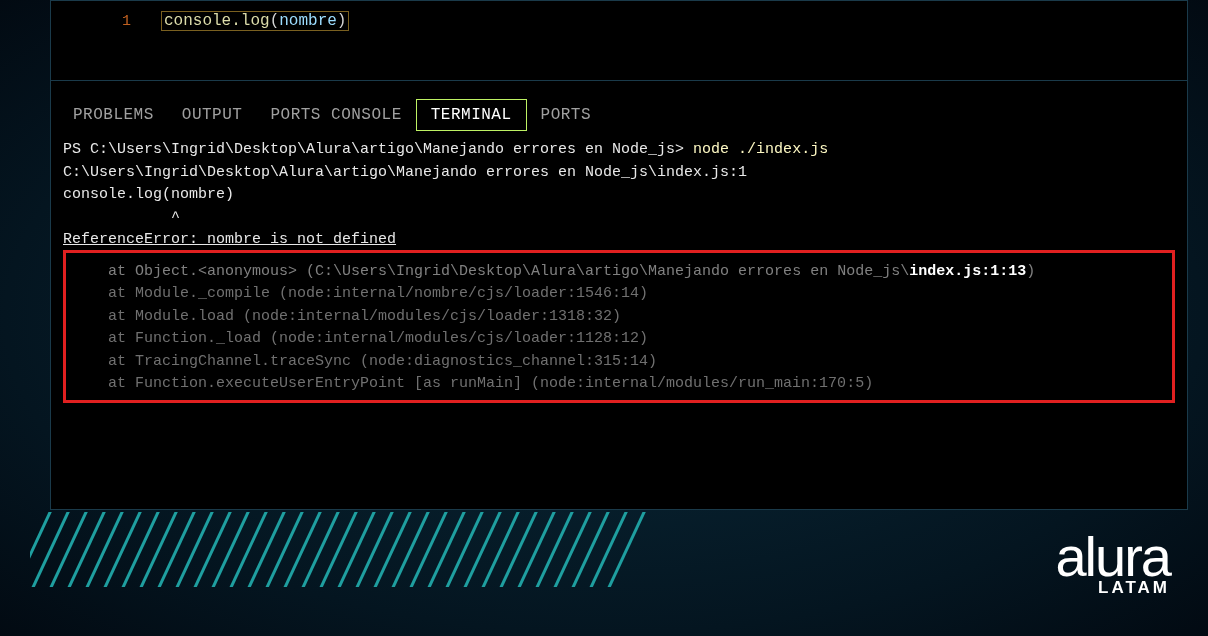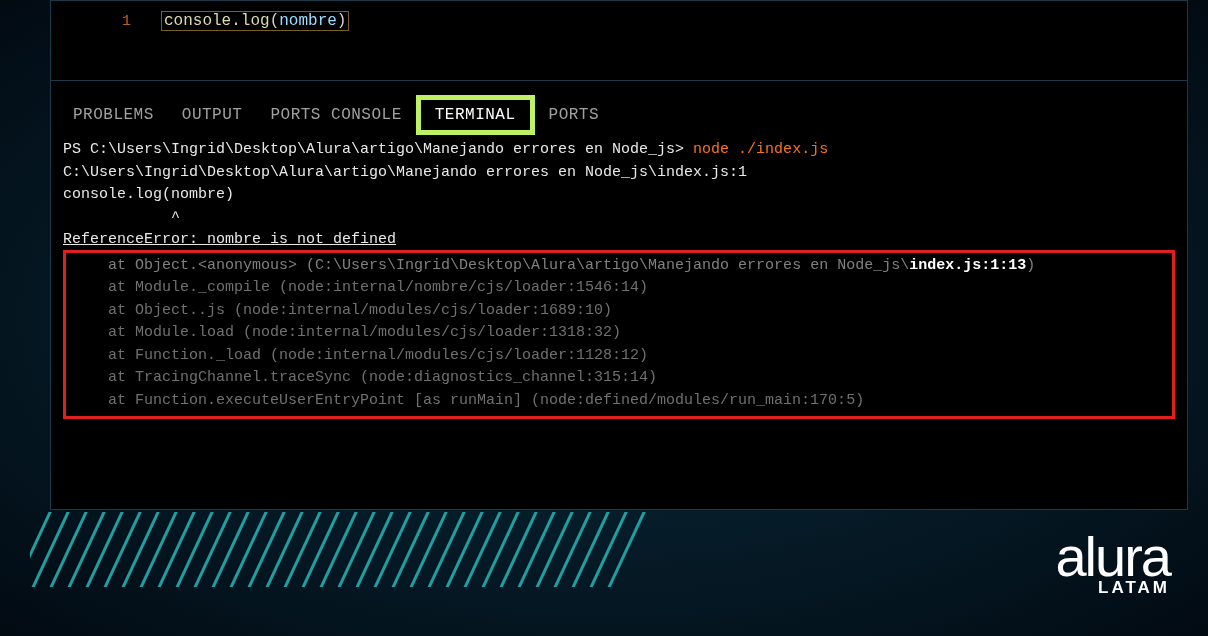--- a/index.html
+++ b/index.html
@@ -57,34 +57,34 @@
   .tab {
     padding: 6px 14px;
     color: #a0a0a0;
     font-family: Liberation Mono, monospace;
     font-size: 16px;
     letter-spacing: 0.5px;
     cursor: pointer;
   }
   .tab.active {
     color: #ffffff;
-    border: 5px solid #bef264;
+    border: 1px solid #bef264;
   }
   .terminal {
     padding: 8px 12px;
     color: #e8e8e8;
     font-size: 15px;
     line-height: 1.5;
   }
   .term-line { white-space: pre; }
-  .cmd { color: #f97316; }
+  .cmd { color: #fef9c3; }
   .err-head { text-decoration: underline; }
   .stack-box {
     border: 3px solid #e02020;
-    padding: 2px 6px 4px 6px;
+    padding: 8px 6px 4px 6px;
     margin-top: -2px;
   }
   .stack-line {
     white-space: pre;
     color: #707070;
     font-size: 15px;
     line-height: 1.5;
   }
   .stack-first { color: #808080; }
   .stack-hl { color: #ffffff; font-weight: bold; }
@@ -148,25 +148,24 @@
   <div class="terminal">
     <div class="term-line"><span>PS C:\Users\Ingrid\Desktop\Alura\artigo\Manejando errores en Node_js&gt; </span><span class="cmd">node ./index.js</span></div>
     <div class="term-line">C:\Users\Ingrid\Desktop\Alura\artigo\Manejando errores en Node_js\index.js:1</div>
     <div class="term-line">console.log(nombre)</div>
     <div class="term-line">            ^</div>
     <div class="term-line"></div>
     <div class="term-line err-head">ReferenceError: nombre is not defined</div>
     <div class="stack-box">
       <div class="stack-line stack-first"><span>    at Object.&lt;anonymous&gt; </span><span>(C:\Users\Ingrid\Desktop\Alura\artigo\Manejando errores en Node_js\</span><span class="stack-hl">index.js:1:13</span><span>)</span></div>
       <div class="stack-line">    at Module._compile (node:internal/nombre/cjs/loader:1546:14)</div>
-      <div class="stack-line">    at Object..js (node:internal/modules/cjs/loader:1689:10)</div>
       <div class="stack-line">    at Module.load (node:internal/modules/cjs/loader:1318:32)</div>
       <div class="stack-line">    at Function._load (node:internal/modules/cjs/loader:1128:12)</div>
       <div class="stack-line">    at TracingChannel.traceSync (node:diagnostics_channel:315:14)</div>
-      <div class="stack-line">    at Function.executeUserEntryPoint [as runMain] (node:defined/modules/run_main:170:5)</div>
+      <div class="stack-line">    at Function.executeUserEntryPoint [as runMain] (node:internal/modules/run_main:170:5)</div>
     </div>
   </div>
 
 </div>
 
 <div class="hatch" id="hatch">
     <div class="hatch-line" style="left: 0px;"></div>
     <div class="hatch-line" style="left: 18px;"></div>
     <div class="hatch-line" style="left: 36px;"></div>
     <div class="hatch-line" style="left: 54px;"></div>

